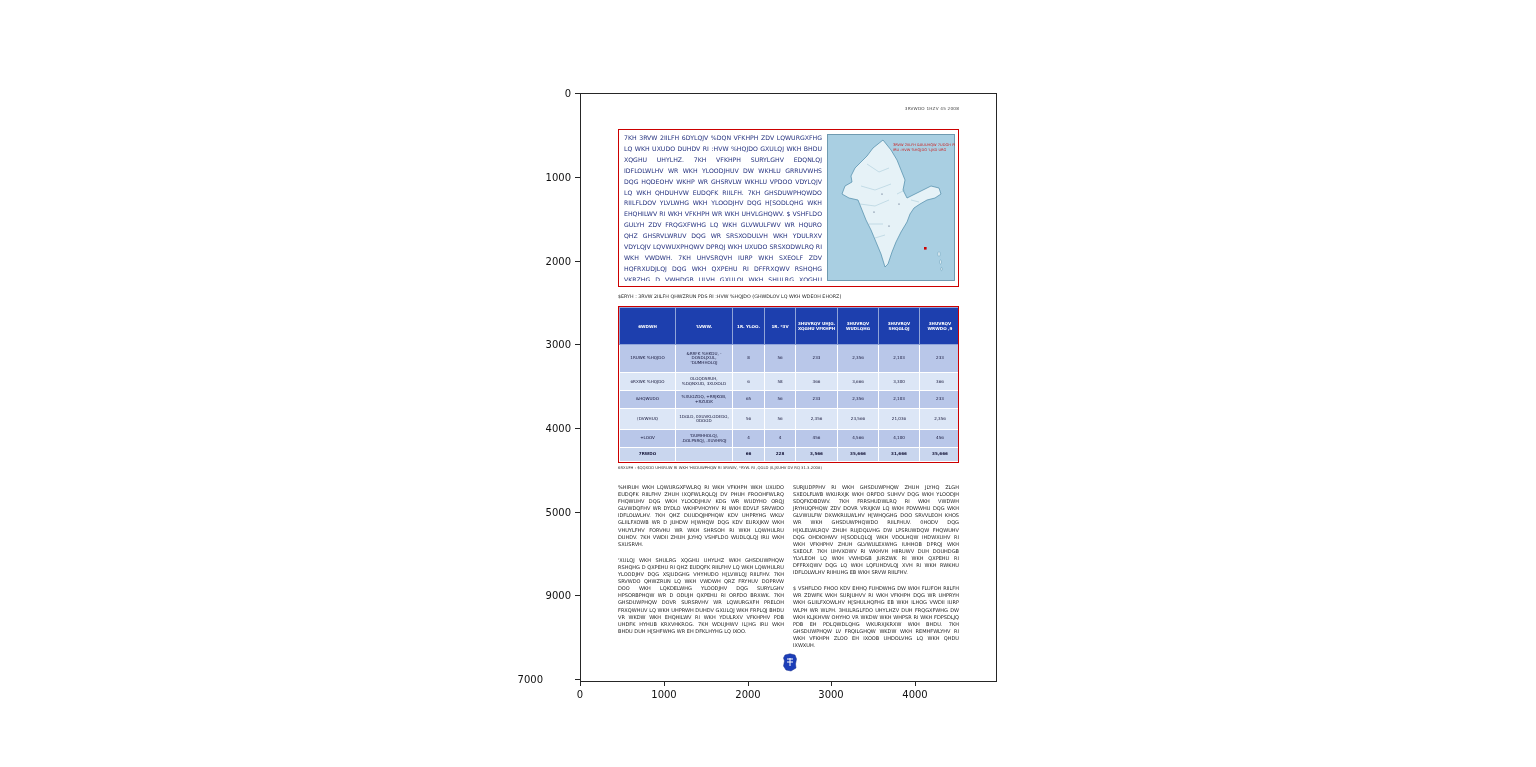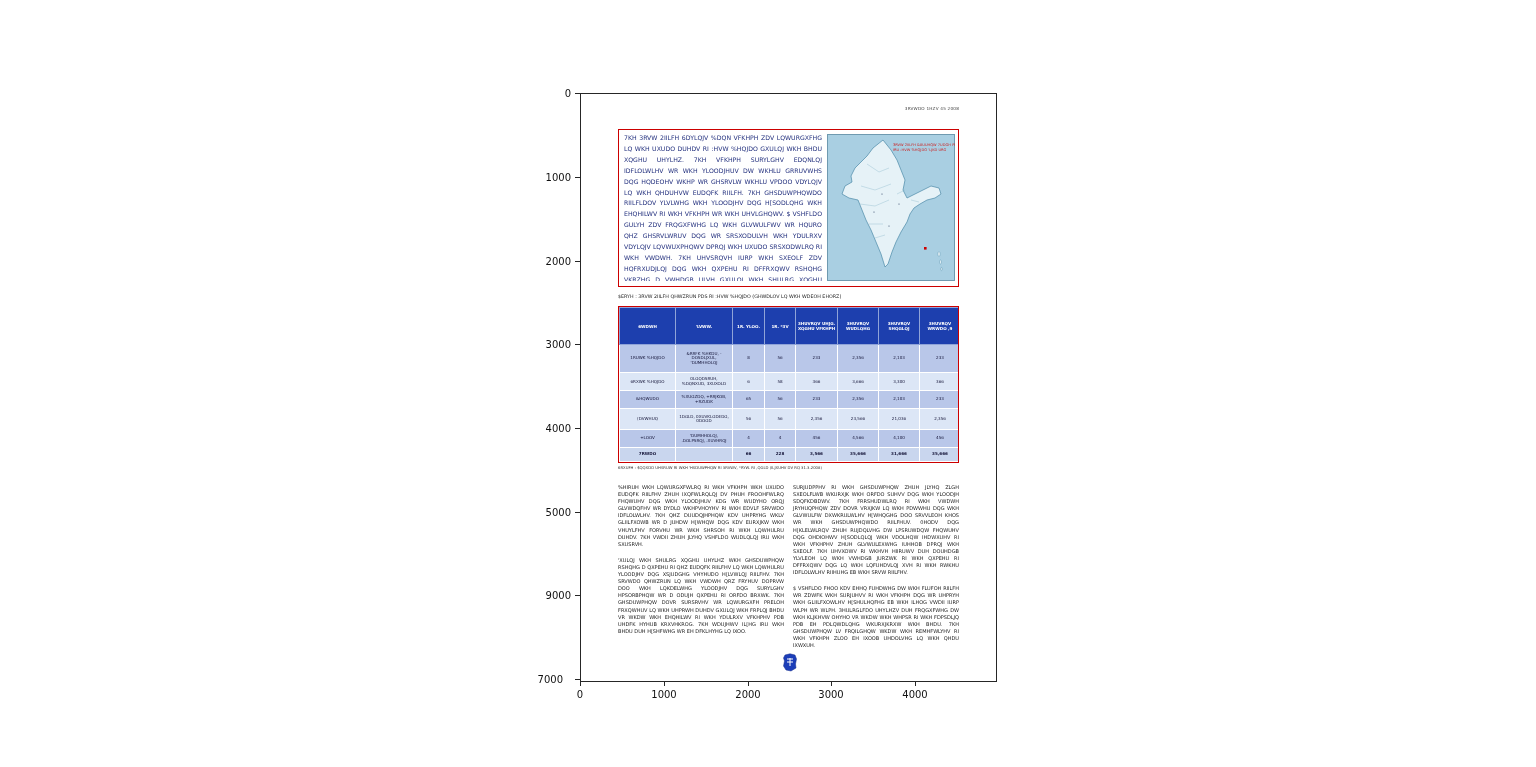--- a/index.html
+++ b/index.html
@@ -77,21 +77,21 @@
   <span class="ytick-mark" style="left:575px;top:595px"></span>
   <span class="ytick-mark" style="left:575px;top:679px"></span>
 
   <span class="ytick-label" style="left:571px;top:93px">0</span>
   <span class="ytick-label" style="left:571px;top:177px">1000</span>
   <span class="ytick-label" style="left:571px;top:261px">2000</span>
   <span class="ytick-label" style="left:571px;top:344px">3000</span>
   <span class="ytick-label" style="left:571px;top:428px">4000</span>
   <span class="ytick-label" style="left:571px;top:512px">5000</span>
   <span class="ytick-label" style="left:571px;top:595px">9000</span>
-  <span class="ytick-label" style="left:563px;top:679px">7000</span>
+  <span class="ytick-label" style="left:543px;top:679px">7000</span>
 
   <span class="xtick-mark" style="left:580px;top:681px"></span>
   <span class="xtick-mark" style="left:664px;top:681px"></span>
   <span class="xtick-mark" style="left:748px;top:681px"></span>
   <span class="xtick-mark" style="left:831px;top:681px"></span>
   <span class="xtick-mark" style="left:915px;top:681px"></span>
 
   <span class="xtick-label" style="left:580px;top:689px">0</span>
   <span class="xtick-label" style="left:664px;top:689px">1000</span>
   <span class="xtick-label" style="left:748px;top:689px">2000</span>

